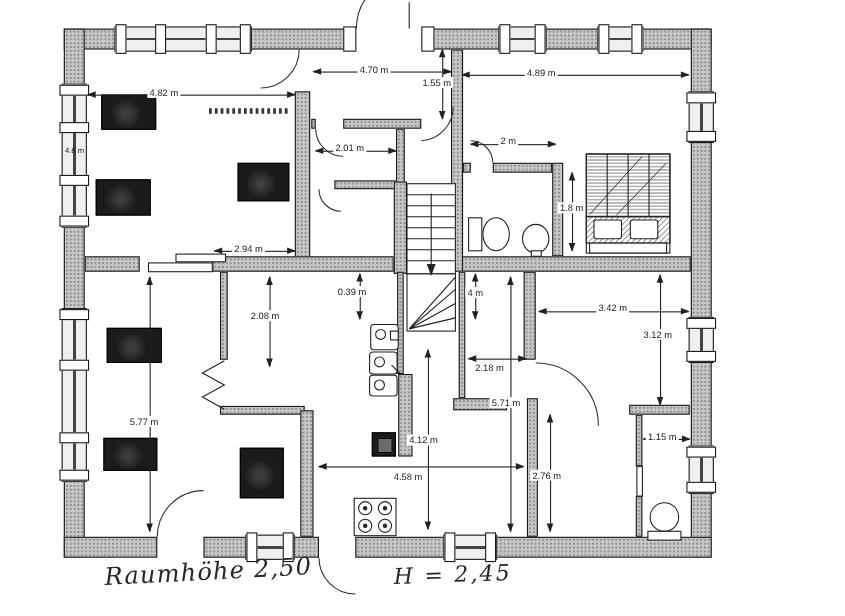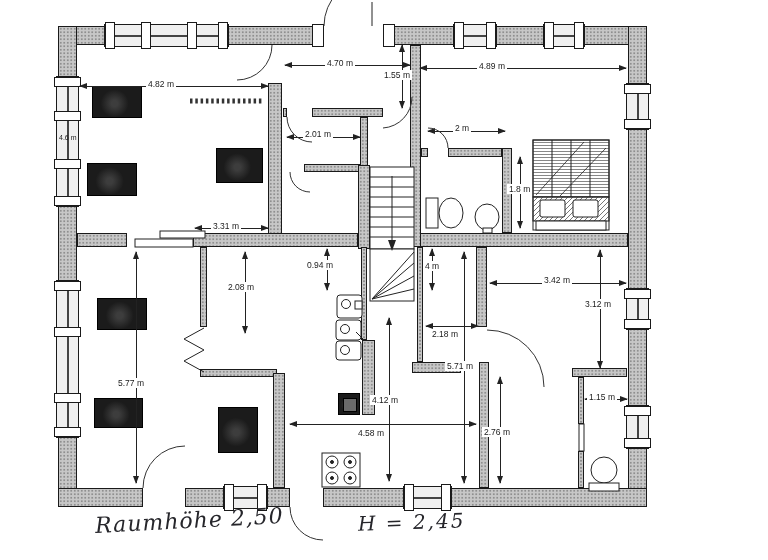--- a/index.html
+++ b/index.html
@@ -236,30 +236,30 @@
   <div class="dimh" style="left:490px;top:283px;width:136px"></div>
   <div class="dimv" style="left:600px;top:250px;height:118px"></div>
   <div class="dimv" style="left:136px;top:252px;height:231px"></div>
   <div class="dimh" style="left:426px;top:326px;width:52px"></div>
   <div class="dimv" style="left:464px;top:252px;height:231px"></div>
   <div class="dimv" style="left:389px;top:318px;height:163px"></div>
   <div class="dimh" style="left:290px;top:424px;width:186px"></div>
   <div class="dimv" style="left:500px;top:377px;height:106px"></div>
   <div class="dimh" style="left:585px;top:399px;width:42px"></div>
 
-  <div class="dlabel" style="left:146px;top:79px">4.82 m</div>
+  <div class="dlabel" style="left:134px;top:79px">4.82 m</div>
   <div class="dlabel" style="left:325px;top:58px">4.70 m</div>
   <div class="dlabel" style="left:382px;top:70px">1.55 m</div>
   <div class="dlabel" style="left:477px;top:61px">4.89 m</div>
   <div class="dlabel tiny" style="left:57px;top:133px;background:transparent">4.6 m</div>
   <div class="dlabel" style="left:303px;top:129px">2.01 m</div>
   <div class="dlabel" style="left:453px;top:123px">2 m</div>
   <div class="dlabel" style="left:507px;top:184px">1.8 m</div>
-  <div class="dlabel" style="left:211px;top:221px">3.31 m</div>
-  <div class="dlabel" style="left:305px;top:260px">0.94 m</div>
+  <div class="dlabel" style="left:211px;top:221px">2.94 m</div>
+  <div class="dlabel" style="left:305px;top:260px">0.39 m</div>
   <div class="dlabel" style="left:423px;top:261px">4 m</div>
   <div class="dlabel" style="left:226px;top:282px">2.08 m</div>
   <div class="dlabel" style="left:542px;top:275px">3.42 m</div>
   <div class="dlabel" style="left:583px;top:299px">3.12 m</div>
   <div class="dlabel" style="left:116px;top:378px">5.77 m</div>
   <div class="dlabel" style="left:430px;top:329px">2.18 m</div>
   <div class="dlabel" style="left:445px;top:361px">5.71 m</div>
   <div class="dlabel" style="left:370px;top:395px">4.12 m</div>
   <div class="dlabel" style="left:356px;top:428px">4.58 m</div>
   <div class="dlabel" style="left:482px;top:427px">2.76 m</div>

